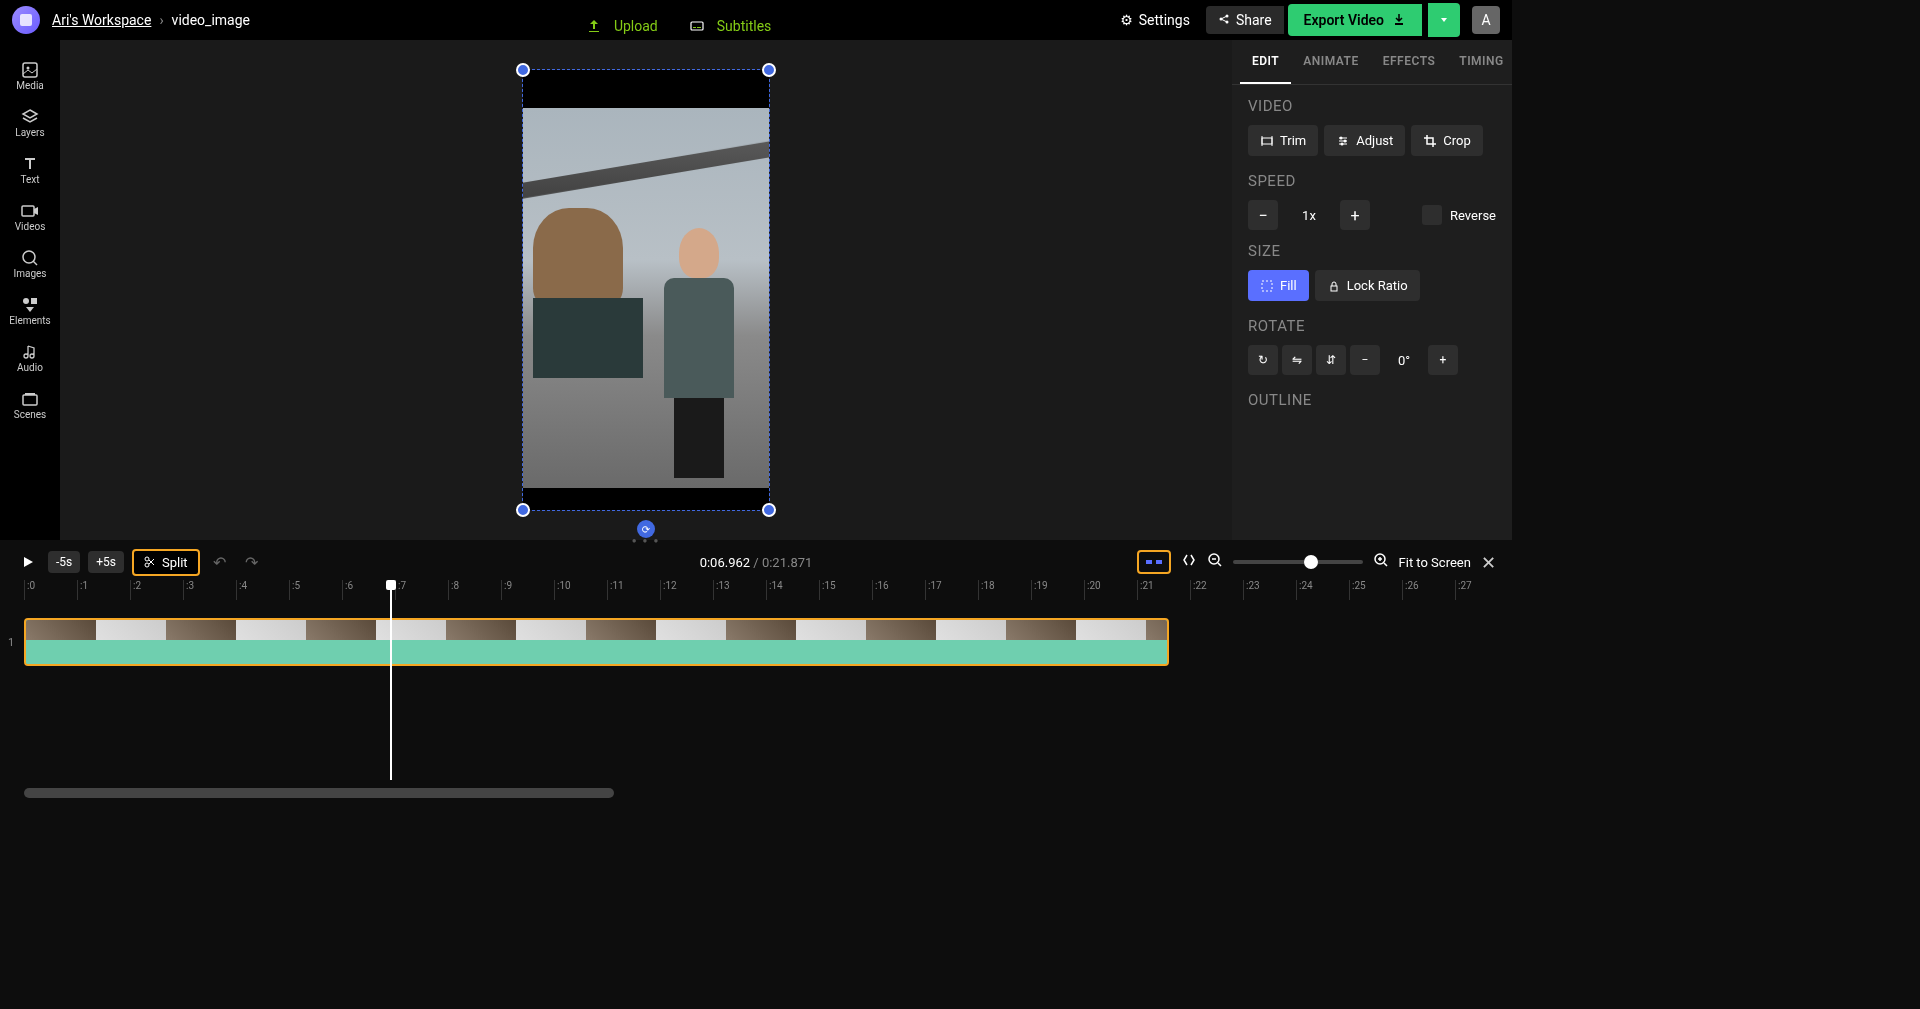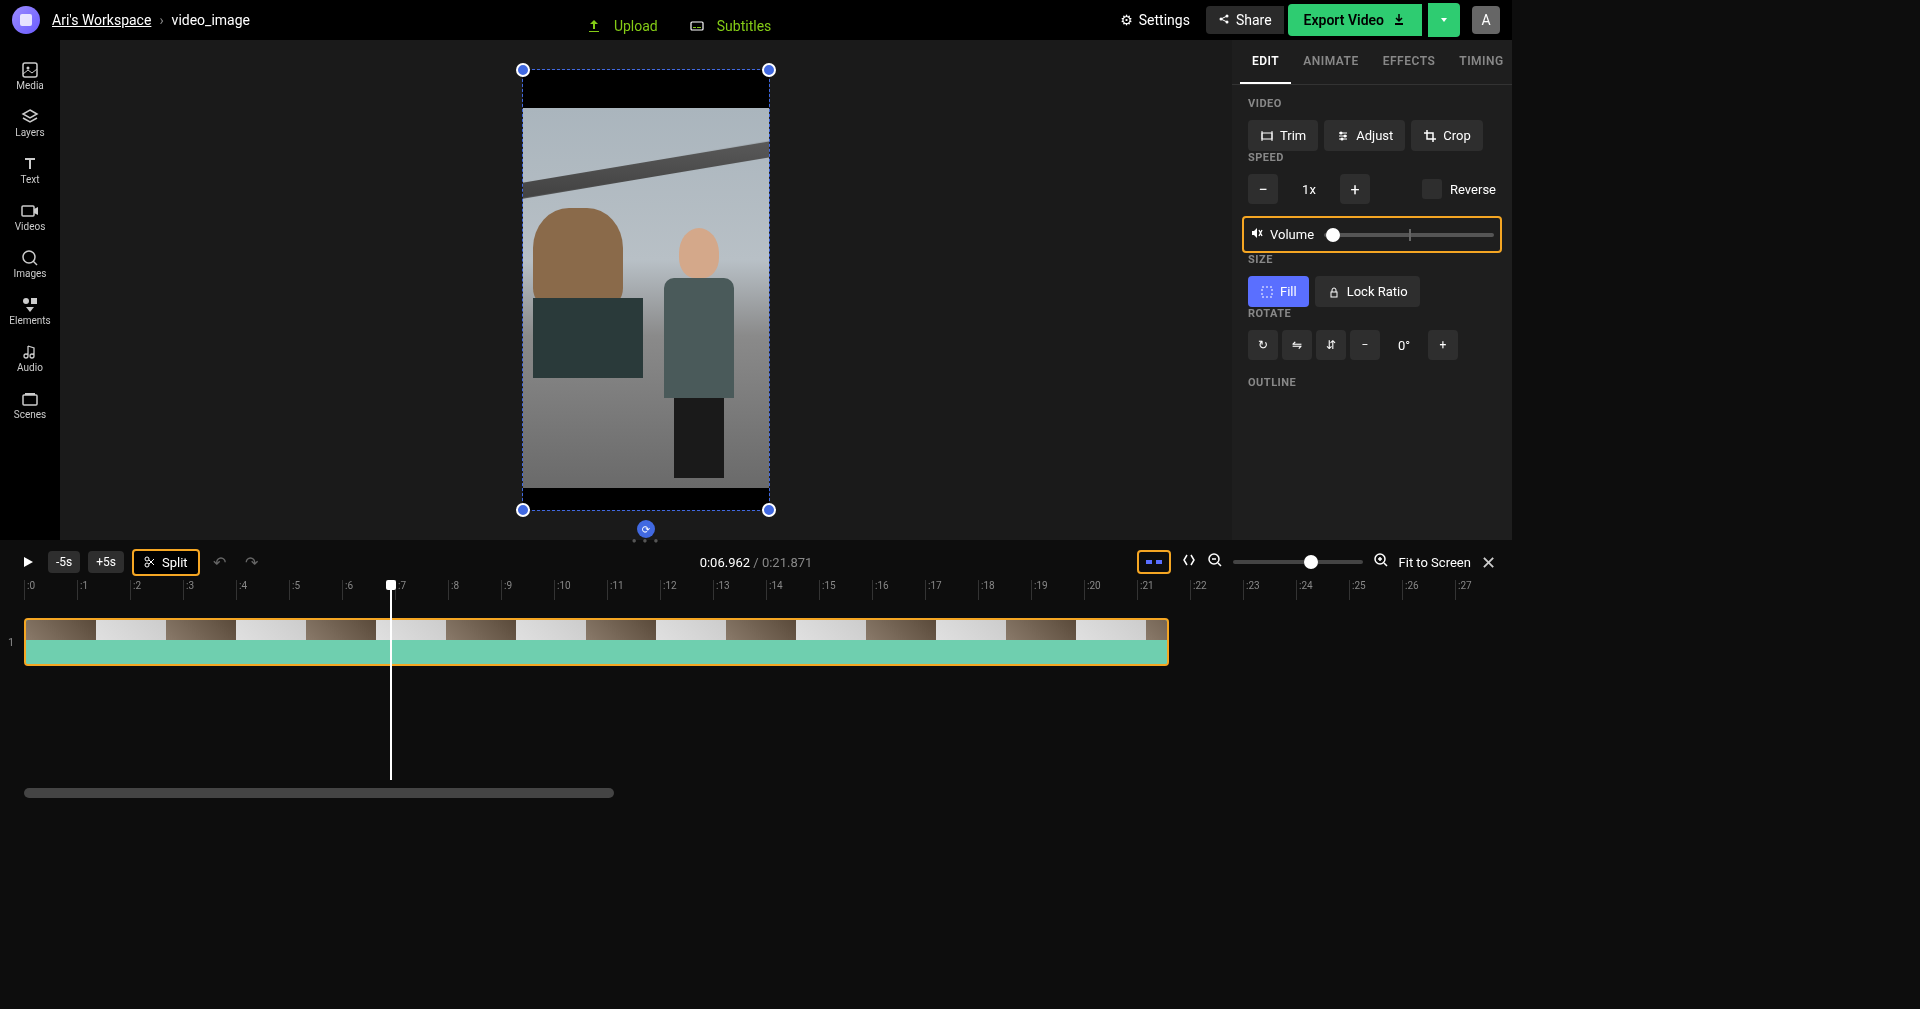--- a/index.html
+++ b/index.html
@@ -44,22 +44,22 @@
 .handle.br { bottom: -7px; right: -7px; }
 .rotate-handle { position: absolute; bottom: -28px; left: 50%; transform: translateX(-50%); width: 18px; height: 18px; background: #4169e1; border-radius: 50%; display: flex; align-items: center; justify-content: center; color: #fff; font-size: 10px; }
 .selection-border { position: absolute; inset: -1px; border: 1px dashed #4169e1; pointer-events: none; }
 
 
 .right-panel { position: absolute; right: 0; top: 40px; width: 280px; background: #1e1e1e; height: 500px; overflow-y: auto; padding: 0; }
 .panel-tabs { display: flex; border-bottom: 1px solid #333; padding: 0 8px; }
 .panel-tab { padding: 14px 12px; font-size: 12px; font-weight: 600; color: #888; cursor: pointer; letter-spacing: 0.5px; }
 .panel-tab.active { color: #fff; border-bottom: 2px solid #fff; }
 .panel-section { padding: 12px 16px; }
-.section-label { font-size: 11px; color: #888; font-weight: 700; letter-spacing: 0.5px; margin-bottom: 10px; }
-.btn-row { display: flex; gap: 6px; margin-bottom: 0; }
+.section-label { font-size: 15px; color: #888; font-weight: 400; letter-spacing: 0.5px; margin-bottom: 10px; }
+.btn-row { display: flex; gap: 6px; margin-bottom: 16px; }
 .tool-btn { background: #2e2e2e; padding: 8px 12px; border-radius: 4px; display: flex; align-items: center; gap: 6px; font-size: 13px; cursor: pointer; flex: 0 0 auto; }
 .tool-btn.active { background: #5a6fff; }
 .speed-row { display: flex; align-items: center; gap: 6px; margin-bottom: 12px; }
 .speed-btn { width: 30px; height: 30px; background: #2e2e2e; border-radius: 4px; display: flex; align-items: center; justify-content: center; cursor: pointer; font-size: 16px; }
 .speed-val { width: 50px; text-align: center; font-size: 13px; }
 .reverse-toggle { display: flex; align-items: center; gap: 8px; margin-left: auto; font-size: 13px; }
 .toggle-box { width: 20px; height: 20px; background: #2e2e2e; border-radius: 3px; }
 .slider-row { display: flex; align-items: center; gap: 10px; padding: 8px 0; }
 .slider-row.highlighted { border: 2px solid #f5a623; border-radius: 4px; padding: 8px 6px; margin: 0 -6px; }
 .slider-label { font-size: 13px; min-width: 60px; display: flex; align-items: center; gap: 6px; }
@@ -288,35 +288,20 @@
       </div>
     </div>
     <div class="section-label">SPEED</div>
     <div class="speed-row">
       <div class="speed-btn">−</div>
       <div class="speed-val">1x</div>
       <div class="speed-btn">+</div>
       <div class="reverse-toggle">
         <div class="toggle-box"></div>
         <span>Reverse</span>
-      </div>
-    </div>
-    <div class="slider-row highlighted">
-      <div class="slider-label">
-        <span>
-          <svg width="14" height="14" viewBox="0 0 14 14">
-              <path d="M2 5 L4 5 L7 2 L7 12 L4 9 L2 9 Z" fill="#fff"></path>
-              <path d="M9 4 L12 10 M12 4 L9 10" stroke="#fff" stroke-width="1.3"></path>
-            </svg>
-        </span>
-        <span>Volume</span>
-      </div>
-      <div class="slider">
-        <div class="slider-thumb" style="left:5%"></div>
-        <div style="position:absolute;left:50%;top:-4px;bottom:-4px;width:2px;background:#666"></div>
       </div>
     </div>
     <div class="section-label">SIZE</div>
     <div class="btn-row">
       <div class="tool-btn active">
         <svg width="14" height="14" viewBox="0 0 14 14">
             <rect x="2" y="2" width="10" height="10" fill="none" stroke="#fff" stroke-dasharray="2"></rect>
           </svg>
         <span>Fill</span>
       </div>

